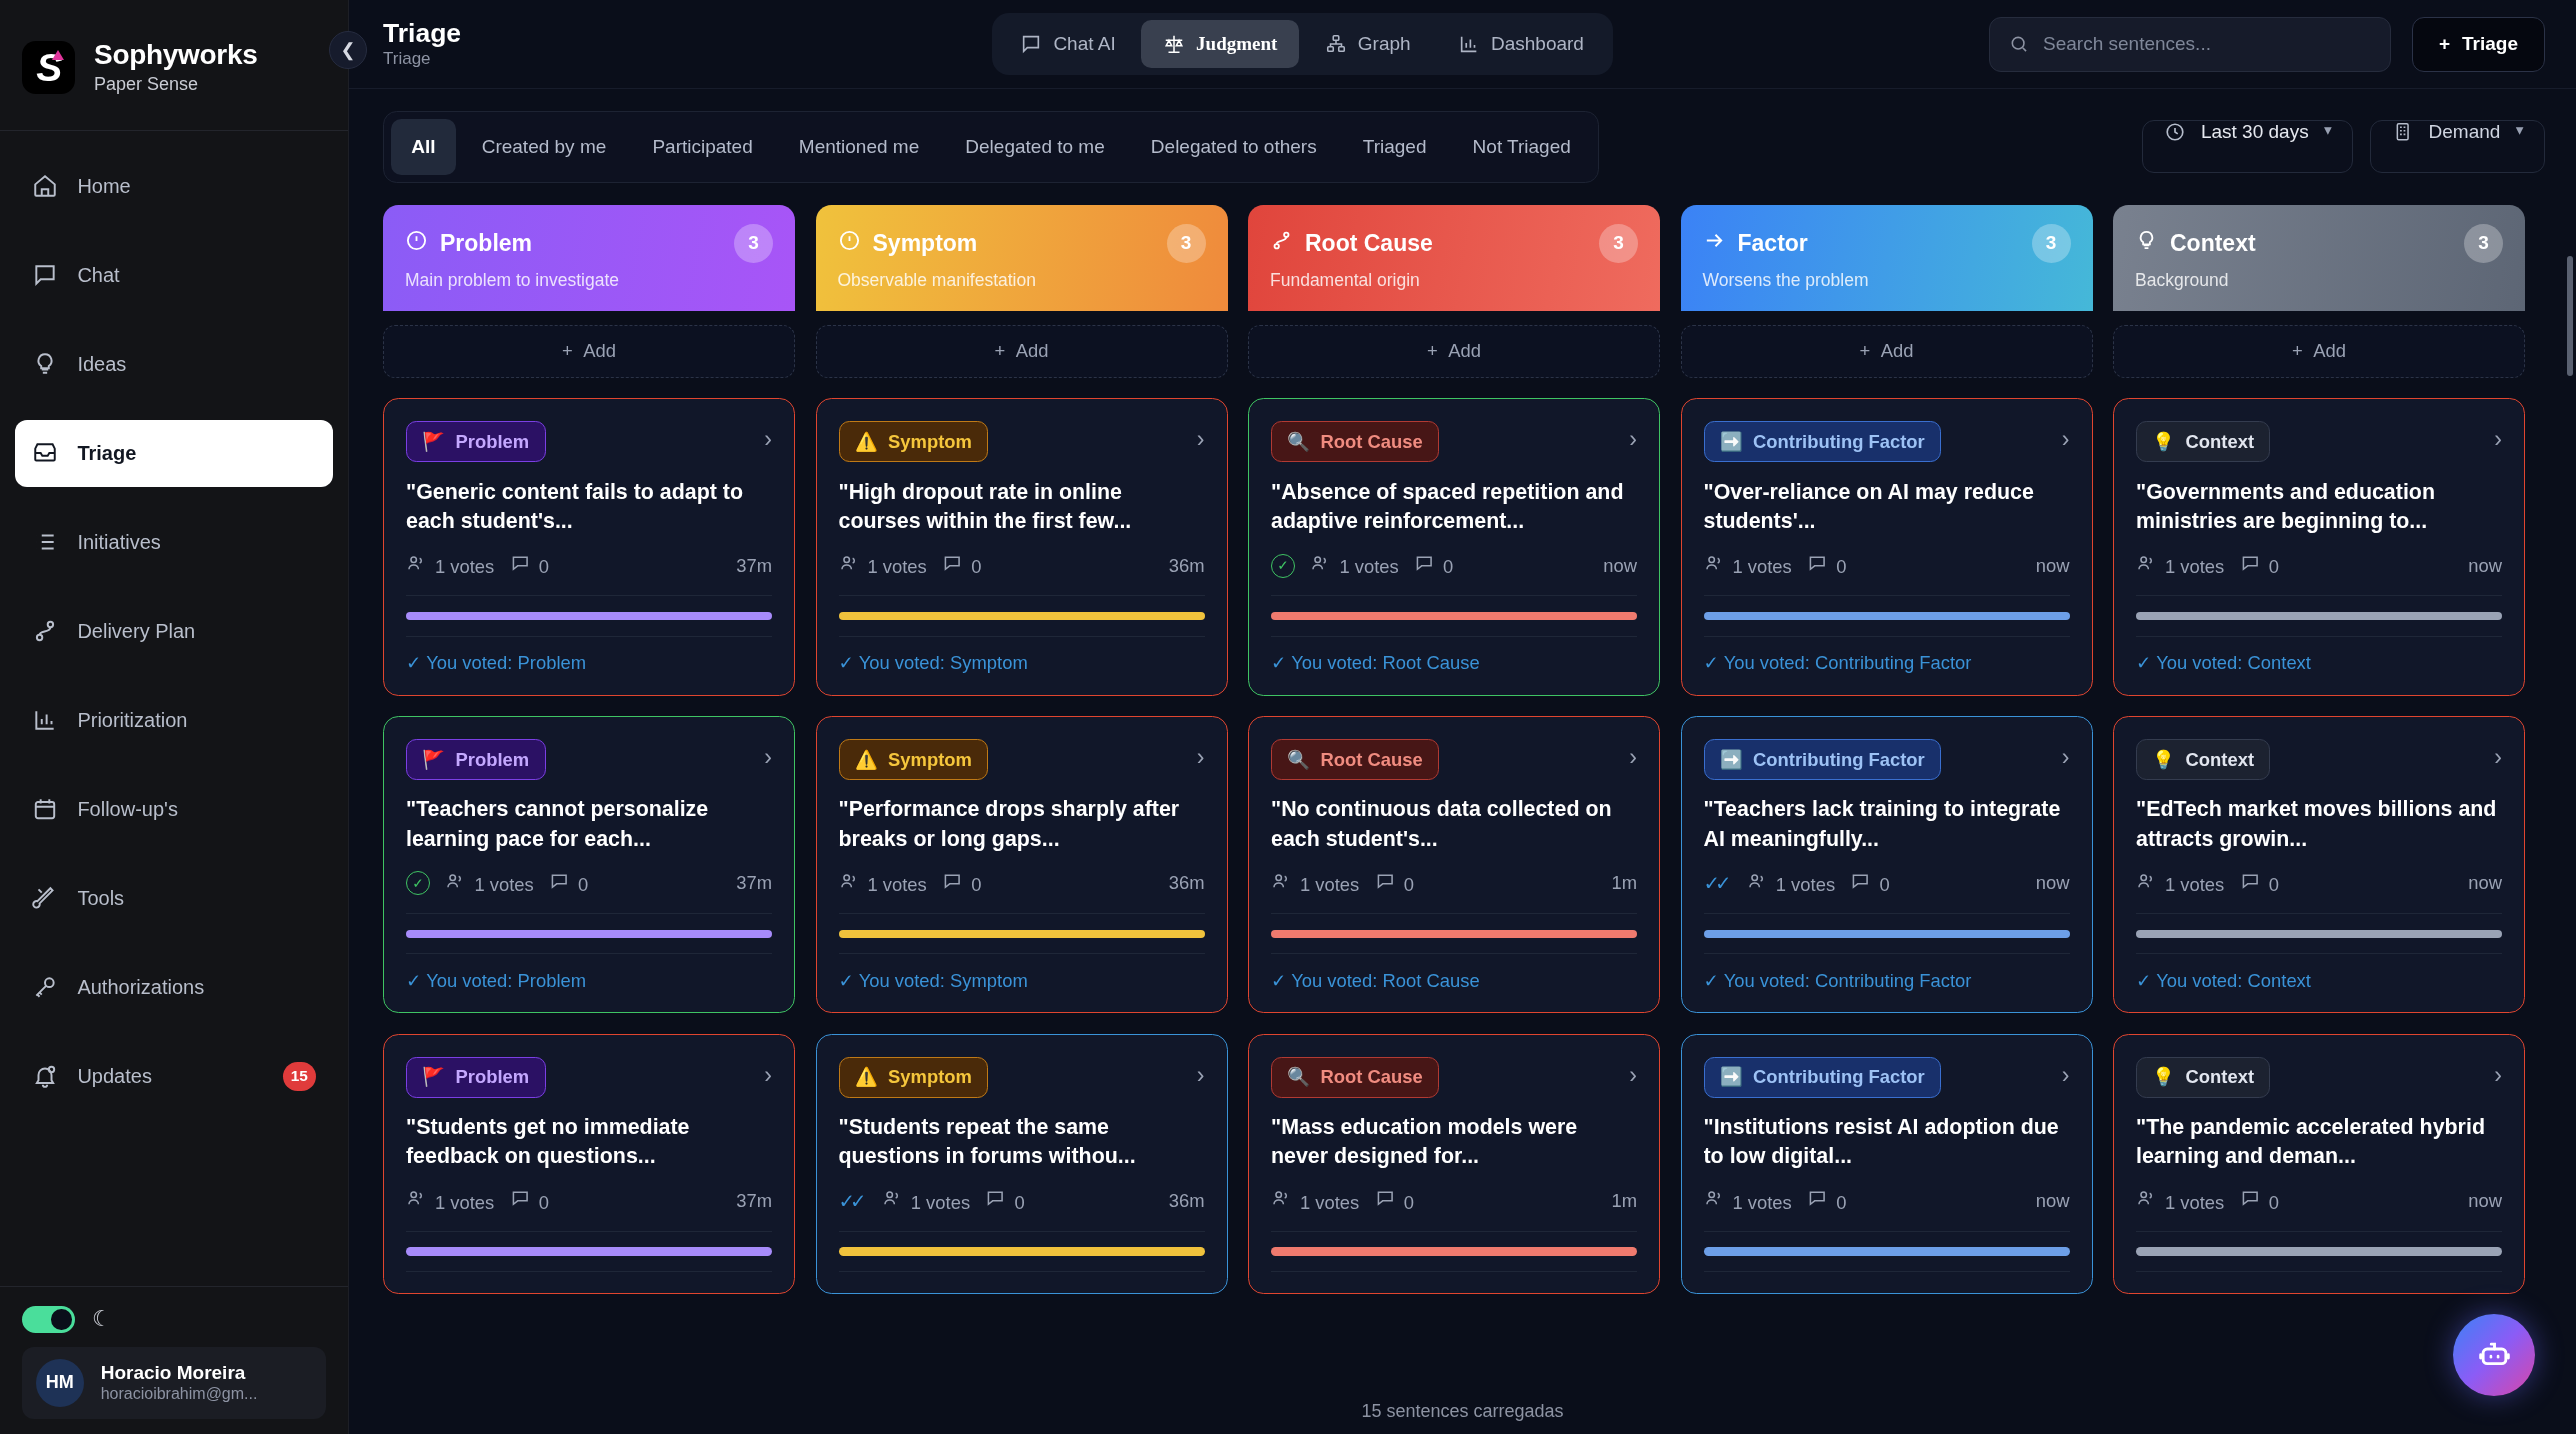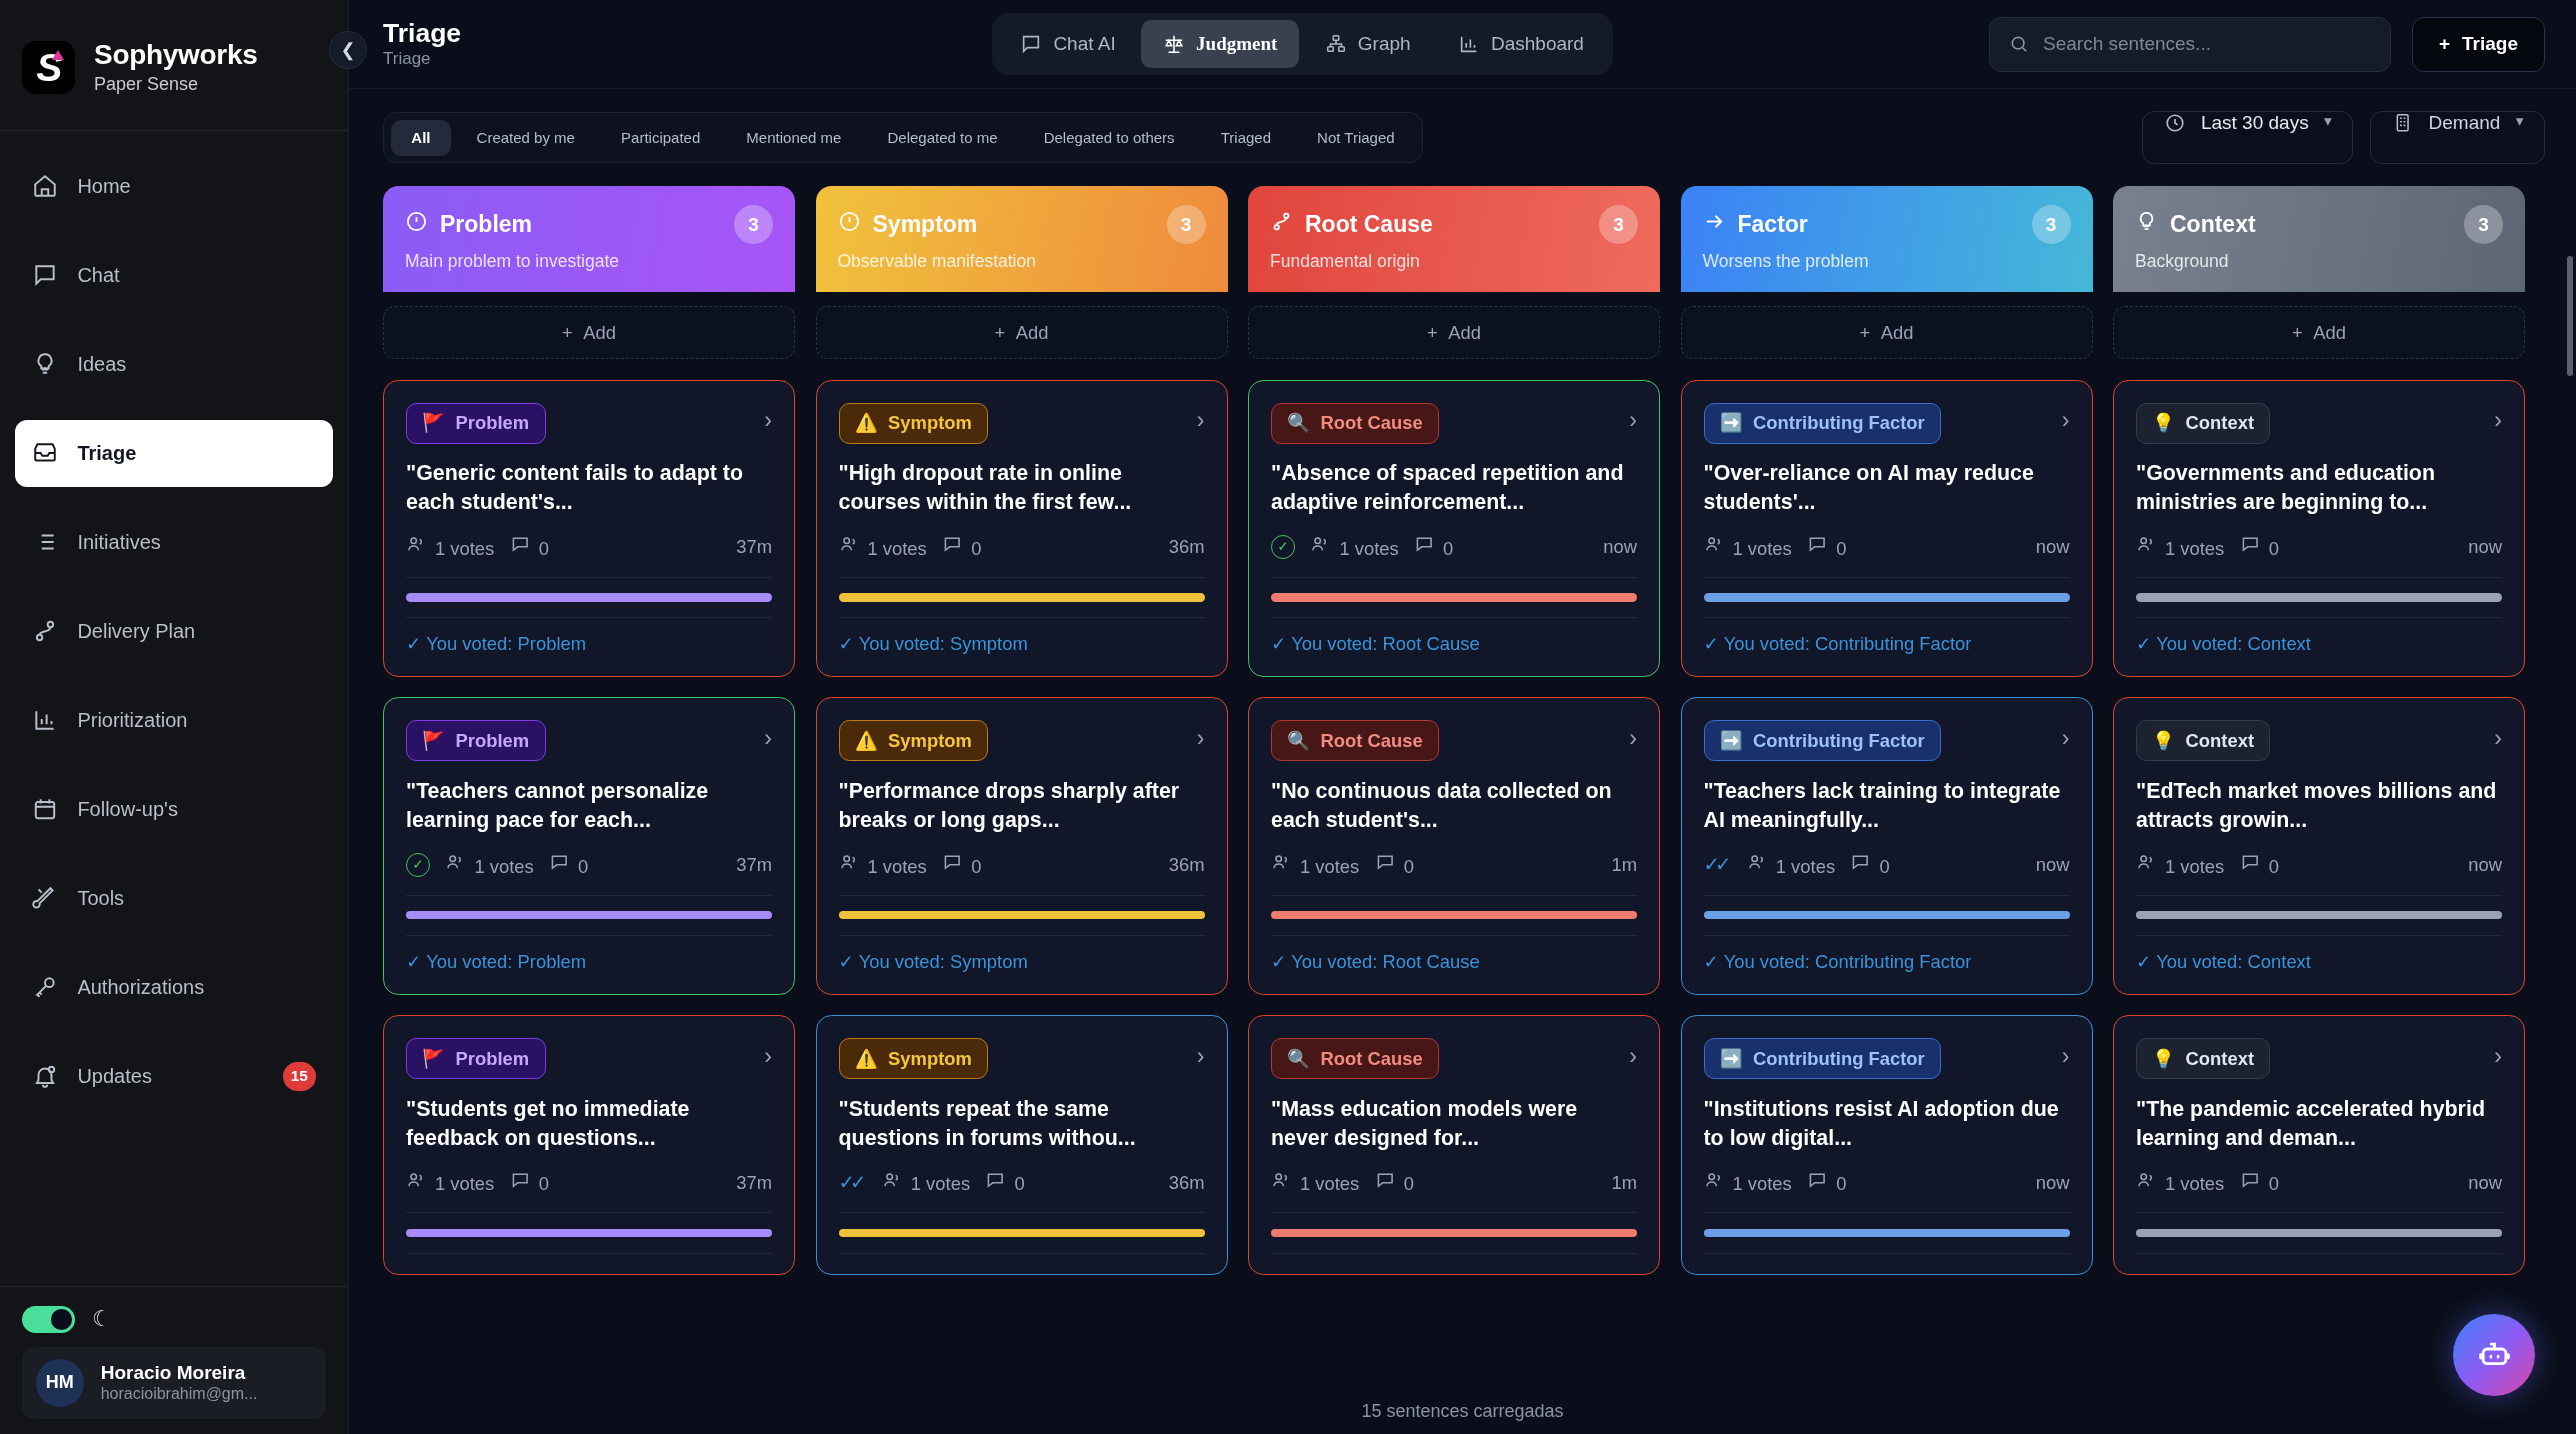--- a/index.html
+++ b/index.html
@@ -101,22 +101,22 @@
     color: #fff; font-size: 19px; font-weight: 600; display: flex; align-items: center;
     gap: 12px; padding: 0 26px;
   }
 
   
   .filterbar { display: flex; align-items: center; padding: 22px 31px 15.4px 34px; gap: 17px; }
   .chips {
     display: flex; align-items: center; gap: 5.1px; background: #0d1120;
     border: 0.9px solid #1d2333; border-radius: 13.7px; padding: 6.8px;
   }
-  .chip { height: 36px; padding: 0 20.5px; border-radius: 10.3px; display: flex; align-items: center;
-          color: #b4bbcb; font-size: 15px; white-space: nowrap; }
+  .chip { height: 56px; padding: 0 20.5px; border-radius: 10.3px; display: flex; align-items: center;
+          color: #b4bbcb; font-size: 19px; white-space: nowrap; }
   .chip.active { background: #222a3b; color: #fff; font-weight: 600; }
   .filter-right { margin-left: auto; display: flex; gap: 17px; }
   .pill-ctl {
     height: 53px; border-radius: 12px; background: #0b0f1c; border: 0.9px solid #232a3b;
     display: flex; gap: 15.4px; padding: 0 20.5px; color: #e6e9f0; font-size: 19px;
   }
   .pill-ctl .chev { color: #98a0b2; font-size: 15.4px; }
   .pill-ctl .ctl-label { font-weight: 500; }
   .pill-ctl.demand .ctl-label { color: #cfd4e0; }
 

